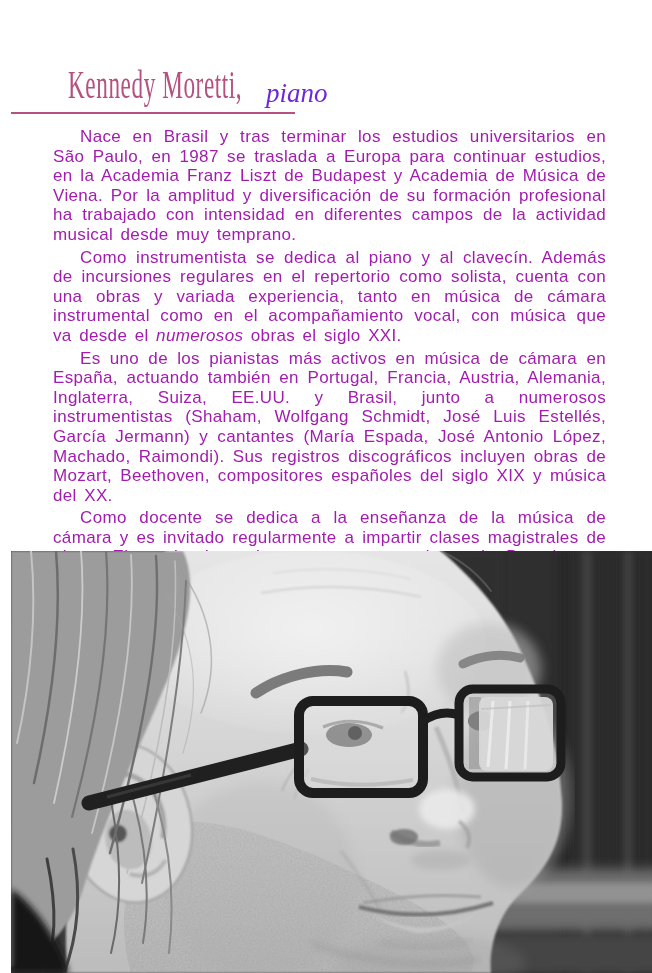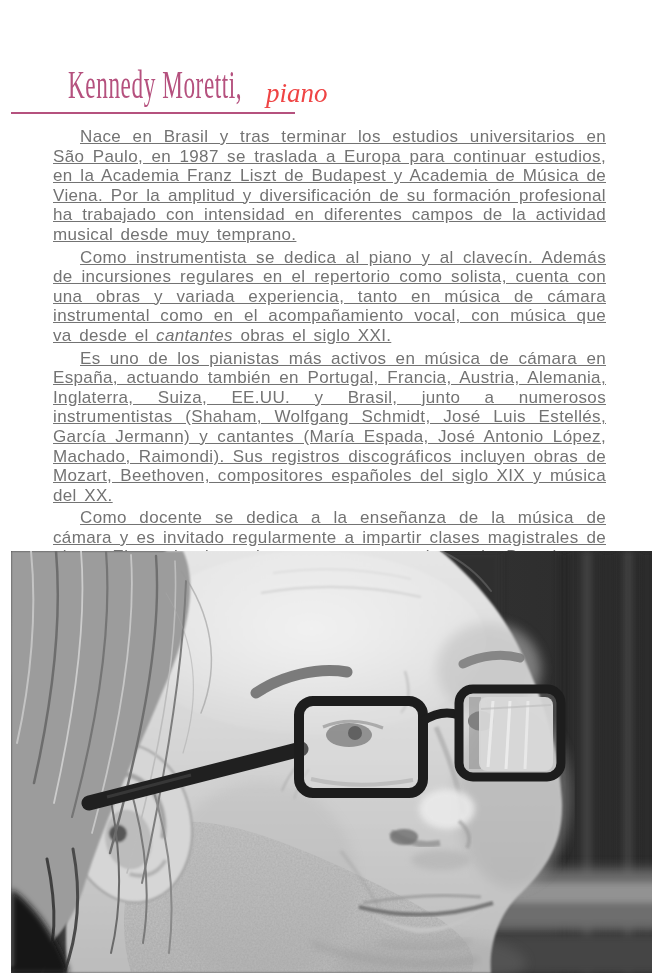--- a/index.html
+++ b/index.html
@@ -11,21 +11,21 @@
   
   .title-kennedy{
     position:absolute;left:57px;top:64px;
     font-family:"Liberation Serif",serif;
     font-size:40px;line-height:42px;letter-spacing:1px;white-space:nowrap;
     transform:scaleX(.58);transform-origin:0 50%;
   }
   .title-piano{
     position:absolute;left:255px;top:78px;
     font-family:"Liberation Serif",serif;font-style:italic;
-    font-size:27px;color:#ef4444;white-space:nowrap;
+    font-size:27px;color:#6d28d9;white-space:nowrap;
   }
   .title-rule{position:absolute;left:0;top:112px;width:284px;height:2px;}
   
   .bio{
     position:absolute;left:42px;top:127px;width:553px;
     font-size:17px;line-height:19.6px;color:#424242;
     letter-spacing:.35px;word-spacing:2.4px;
     text-align:justify;
   }
   .bio p{margin:0 0 3px 0;text-indent:27px;}
@@ -41,23 +41,23 @@
 </style>
 </head>
 <body>
 
 <div class="page">
 
   <div class="title-kennedy accent-text" style="color: rgb(181, 81, 126);">Kennedy Moretti,</div>
   <div class="title-piano">piano</div>
   <div class="title-rule accent-bg" style="background: rgb(181, 81, 126);"></div>
 
-  <div class="bio" style="color: #737373; text-decoration: underline;">
+  <div class="bio" style="color: #a21caf;">
       <p><span>Nace en Brasil y tras terminar los estudios universitarios en São Paulo, en 1987 se traslada a Europa para continuar estudios, en la Academia Franz Liszt de Budapest y Academia de Música de Viena. Por la amplitud y diversificación de su formación profesional ha trabajado con intensidad en diferentes campos de la actividad musical desde muy temprano.</span></p>
-      <p><span>Como instrumentista se dedica al piano y al clavecín. Además de incursiones regulares en el repertorio como solista, cuenta con una obras y variada experiencia, tanto en música de cámara instrumental como en el acompañamiento vocal, con música que va desde el </span><em>cantantes</em><span> obras el siglo XXI.</span></p>
+      <p><span>Como instrumentista se dedica al piano y al clavecín. Además de incursiones regulares en el repertorio como solista, cuenta con una obras y variada experiencia, tanto en música de cámara instrumental como en el acompañamiento vocal, con música que va desde el </span><em>numerosos</em><span> obras el siglo XXI.</span></p>
       <p><span>Es uno de los pianistas más activos en música de cámara en España, actuando también en Portugal, Francia, Austria, Alemania, Inglaterra, Suiza, EE.UU. y Brasil, junto a numerosos instrumentistas (Shaham, Wolfgang Schmidt, José Luis Estellés, García Jermann) y cantantes (María Espada, José Antonio López, Machado, Raimondi). Sus registros discográficos incluyen obras de Mozart, Beethoven, compositores españoles del siglo XIX y música del XX.</span></p>
       <p><span>Como docente se dedica a la enseñanza de la música de cámara y es invitado regularmente a impartir clases magistrales de piano. Ejerce la docencia en centros superiores de Barcelona y Madrid.</span></p>
     </div>
 
   <div class="artifact"></div>
 
   <div class="photo">
     <svg width="652" height="422" viewBox="0 0 652 422" role="img" aria-label="Black-and-white close-up portrait of Kennedy Moretti wearing dark rectangular glasses, dark curtain in the background">
       <defs>
         <linearGradient id="gFace" x1="0" y1="0" x2="0" y2="1">

